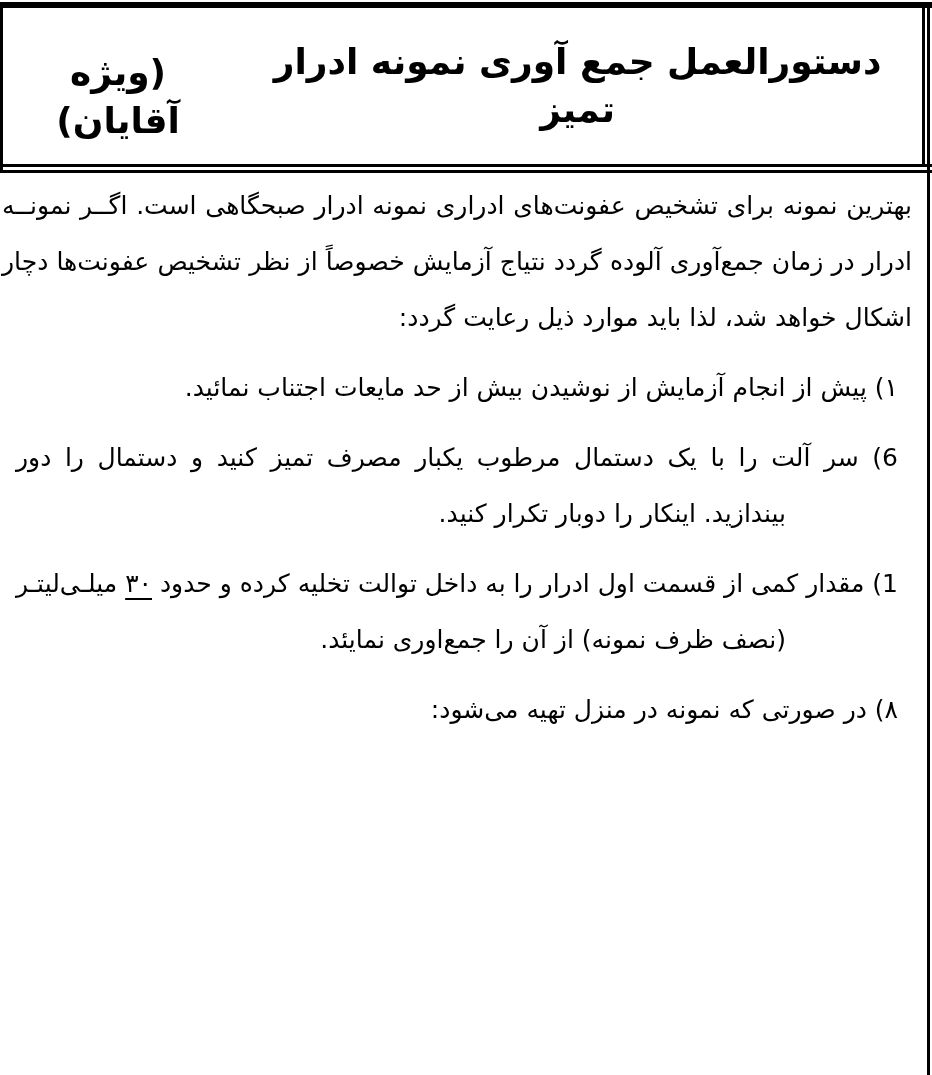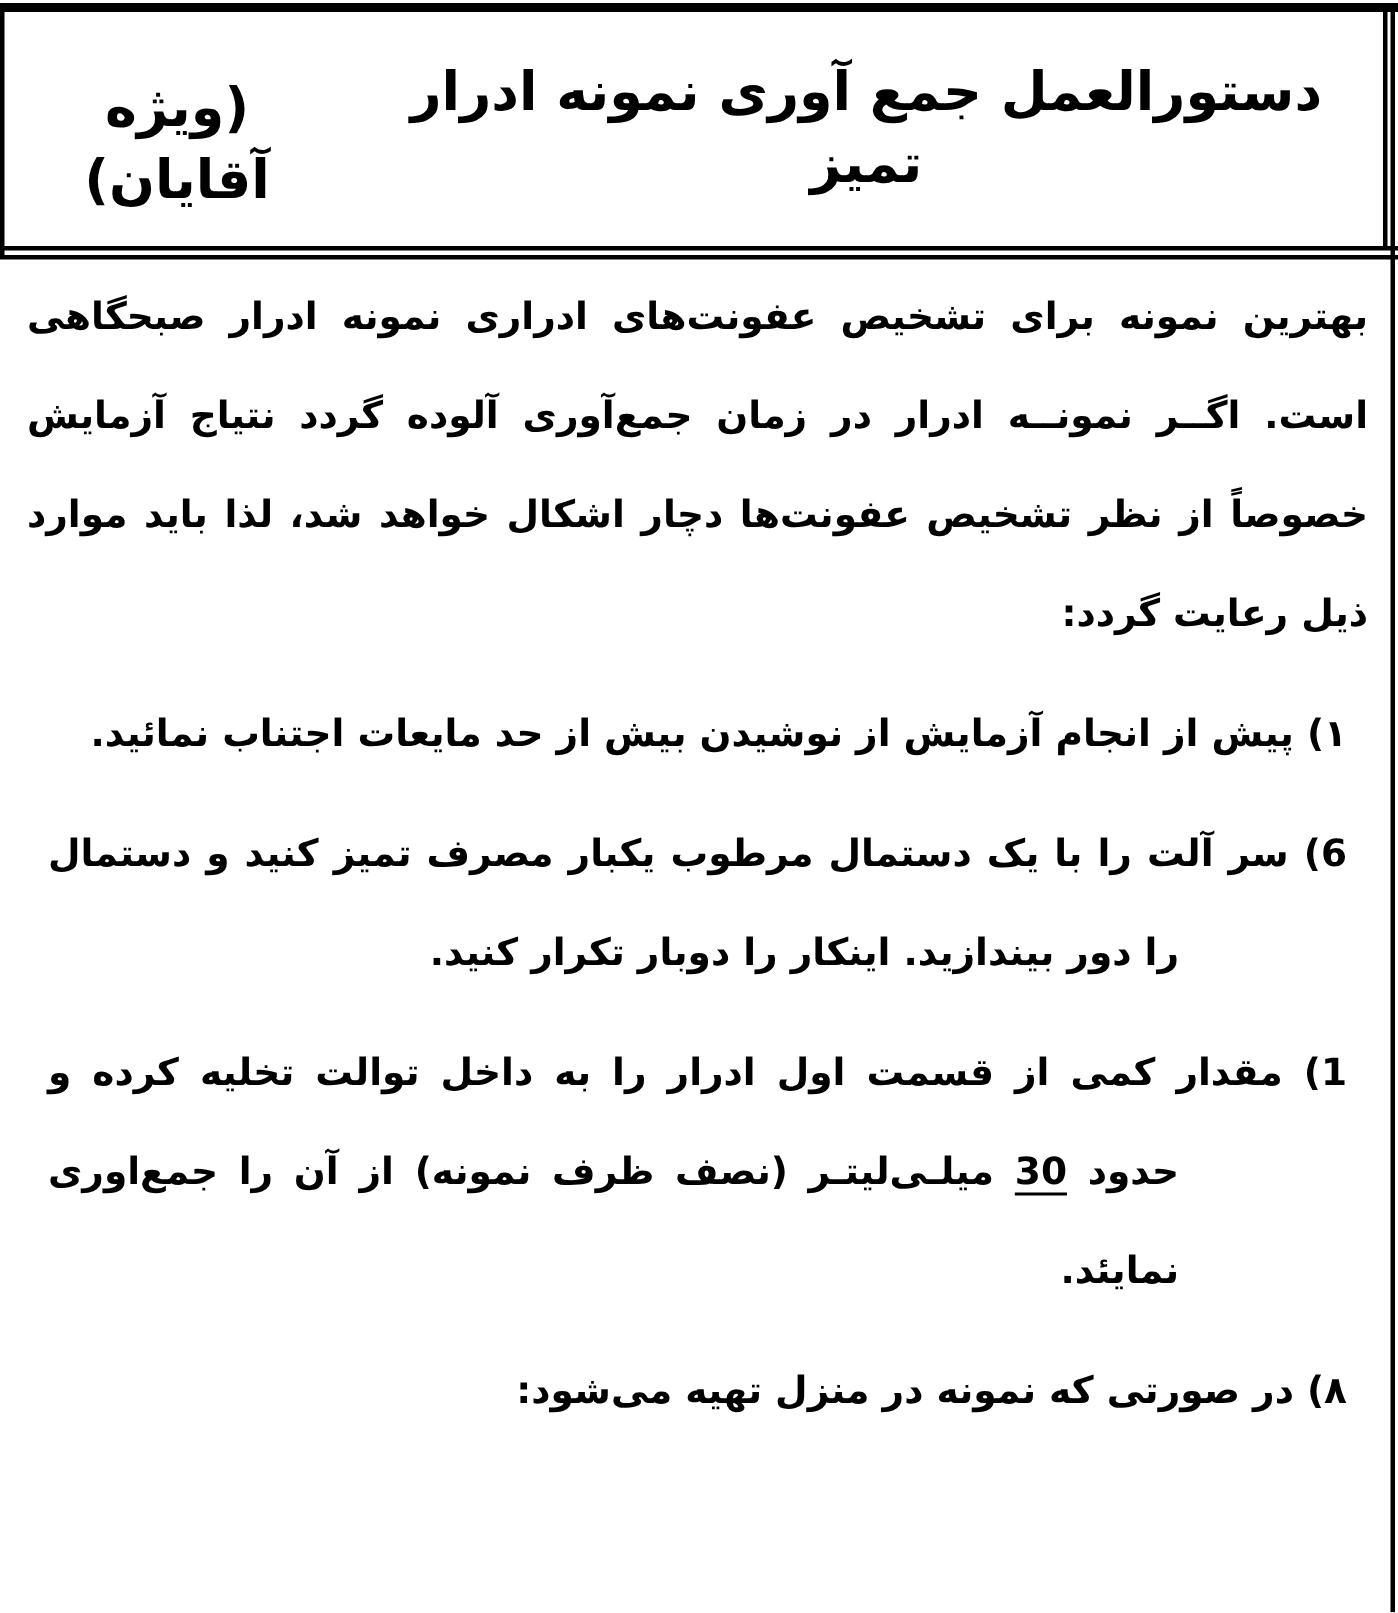--- a/index.html
+++ b/index.html
@@ -25,23 +25,23 @@
     display: flex; align-items: center; justify-content: center;
     direction: rtl; text-align: center;
   }
   .title-line {
     font-size: 36px; font-weight: bold; line-height: 48px;
     letter-spacing: 0px;
   }
   .title-line + .title-line { margin-top: 22px; }
   
   .content {
-    position: absolute; top: 178px; right: 20px; left: 18px;
+    position: absolute; top: 178px; right: 20px; left: 2px;
     direction: rtl;
-    font-size: 25px; font-weight: bold; line-height: 66px;
+    font-size: 25px; font-weight: normal; line-height: 56px;
   }
   .intro { margin: 0; text-align: justify; }
   .item  { margin: 14px; text-align: justify; padding-right: 112px; text-indent: -112px; }
   .sub   { margin: 0; text-align: right; padding-right: 45px; text-indent: 0; }
   .u { text-decoration: underline; text-decoration-thickness: 2px; text-underline-offset: 6px; }
 </style>
 </head>
 <body>
 
 <div class="page">
@@ -56,21 +56,21 @@
     <div class="title-line">دستورالعمل جمع آوری نمونه ادرار تمیز</div>
     <div class="title-line">(ویژه آقایان)</div>
   </header>
 
   <main class="content">
     <p class="intro">بهترین نمونه برای تشخیص عفونت‌های ادراری نمونه ادرار صبحگاهی است. اگــر نمونــه ادرار در زمان جمع‌آوری آلوده گردد نتیاج آزمایش خصوصاً از نظر تشخیص عفونت‌ها دچار اشکال خواهد شد، لذا باید موارد ذیل رعایت گردد:</p>
 
     <div class="item">۱) پیش از انجام آزمایش از نوشیدن بیش از حد مایعات اجتناب نمائید.</div>
     <div class="item">6) سر آلت را با یک دستمال مرطوب یکبار مصرف تمیز کنید و دستمال را دور بیندازید. اینکار را دوبار تکرار کنید.</div>
 
-    <div class="item"><span>1) مقدار کمی از قسمت اول ادرار را به داخل توالت تخلیه کرده و حدود </span><span class="u">30</span><span> میلـی‌لیتـر (نصف ظرف نمونه) از آن را جمع‌اوری نمایئد.</span></div>
+    <div class="item"><span>1) مقدار کمی از قسمت اول ادرار را به داخل توالت تخلیه کرده و حدود </span><span class="u">۳۰</span><span> میلـی‌لیتـر (نصف ظرف نمونه) از آن را جمع‌اوری نمایئد.</span></div>
 
     <div class="item">۸) در صورتی که نمونه در منزل تهیه می‌شود:</div>
 
     <div class="sub"></div>
 
   </main>
 
 </div>
 
 </body></html>

